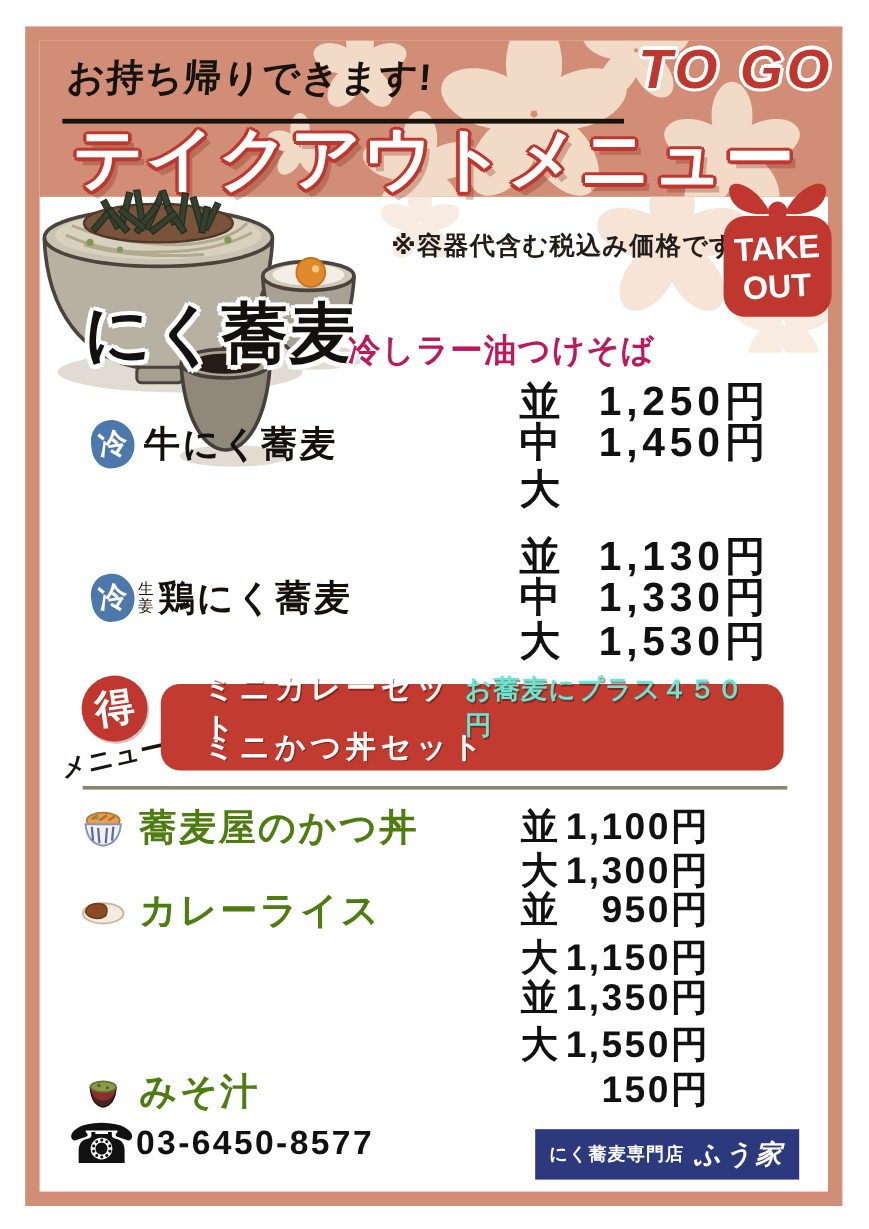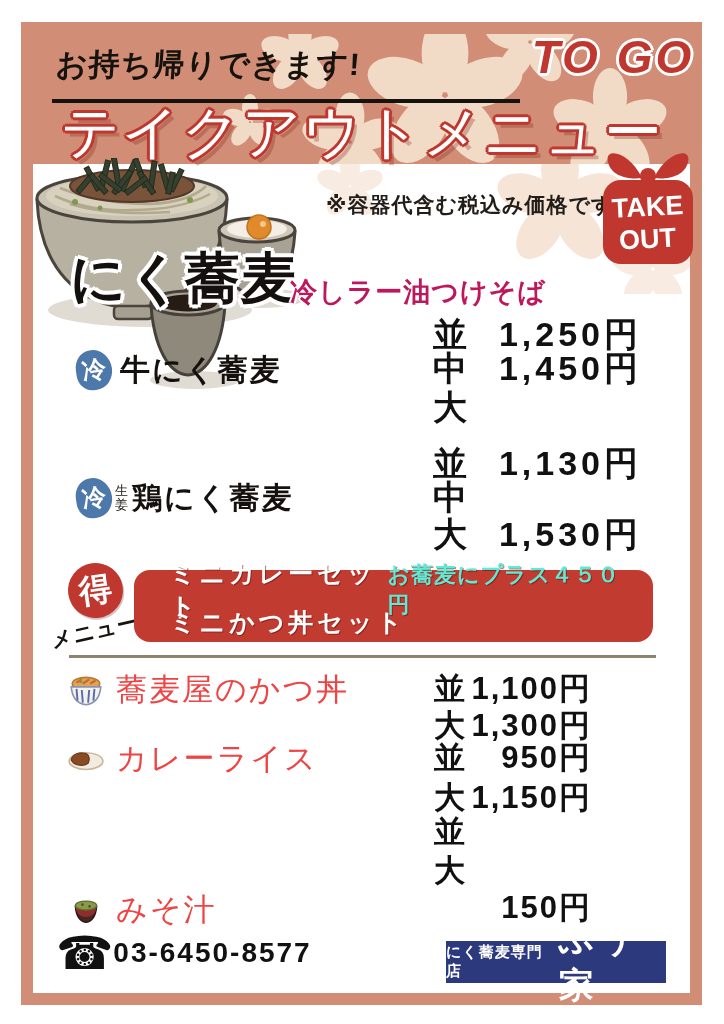--- a/index.html
+++ b/index.html
@@ -11,21 +11,21 @@
   .hdr-svg{position:absolute;left:33px;top:34px;width:657px;height:130px;}
   .sub-svg{position:absolute;left:33px;top:164px;width:657px;height:130px;}
   .tagline{position:absolute;left:56px;top:44px;font-size:31px;font-weight:bold;color:#16120e;
            letter-spacing:1px;transform:skewX(-4deg);}
   .underline{position:absolute;left:52px;top:99px;width:468px;height:4px;background:#16120e;}
   .togo{position:absolute;left:528px;top:30px;width:170px;text-align:center;
         font-size:46px;font-weight:bold;font-style:italic;color:#bf372e;letter-spacing:3px;
         text-shadow:-3px 0 0 #fff,3px 0 0 #fff,0 -3px 0 #fff,0 3px 0 #fff,
                     -2px -2px 0 #fff,2px -2px 0 #fff,-2px 2px 0 #fff,2px 2px 0 #fff;}
   .big-title{position:absolute;left:42px;top:94px;width:640px;text-align:center;
-        font-size:58px;font-weight:normal;color:#ffffff;letter-spacing:1px;white-space:nowrap;
+        font-size:58px;font-weight:bold;color:#ffffff;letter-spacing:1px;white-space:nowrap;
         text-shadow:-3px 0 0 #bf372e,3px 0 0 #bf372e,0 -3px 0 #bf372e,0 3px 0 #bf372e,
                     -2px -2px 0 #bf372e,2px -2px 0 #bf372e,-2px 2px 0 #bf372e,2px 2px 0 #bf372e,
                     5px 6px 0 rgba(130,40,30,.30);}
   .note{position:absolute;left:326px;top:191px;font-size:21px;font-weight:bold;color:#221d18;letter-spacing:1px;}
   .takeout{position:absolute;left:596px;top:148px;width:104px;height:122px;}
   .soba-art{position:absolute;left:30px;top:158px;width:300px;height:235px;}
   .sec-title{position:absolute;left:70px;top:242px;font-size:55px;font-weight:bold;color:#14100d;
         letter-spacing:1px;white-space:nowrap;
         text-shadow:-4px 0 0 #fff,4px 0 0 #fff,0 -4px 0 #fff,0 4px 0 #fff,
                     -3px -3px 0 #fff,3px -3px 0 #fff,-3px 3px 0 #fff,3px 3px 0 #fff;}
@@ -54,28 +54,28 @@
         padding:0;box-sizing:border-box;}
   .banner-row{display:flex;justify-content:space-between;align-items:center;height:32px;
         padding:0 30px 0 36px;}
   .banner-name{color:#fff;font-size:25px;font-weight:bold;letter-spacing:4px;
         text-shadow:1px 1px 0 rgba(80,15,10,.5);}
   .banner-price{color:#5eead4;font-size:22px;font-weight:bold;letter-spacing:1px;
         text-shadow:1px 1px 0 rgba(80,15,10,.5);}
   .divider{position:absolute;left:69px;top:655px;width:587px;height:3px;background:#8c8470;}
   .bitem{position:absolute;left:64px;display:flex;align-items:center;height:44px;}
   .bicon{width:44px;display:flex;justify-content:center;flex:0 0 auto;}
-  .bname{font-size:31px;font-weight:normal;letter-spacing:2px;margin-left:8px;white-space:nowrap;color:#ef4444;}
+  .bname{font-size:31px;font-weight:bold;letter-spacing:2px;margin-left:8px;white-space:nowrap;color:#4d7c0f;}
   .phone-row{position:absolute;left:56px;top:930px;display:flex;align-items:center;}
   .phone-icon{font-size:46px;line-height:1;color:#111;}
   .phone-num{font-size:28px;letter-spacing:2px;color:#111;font-weight:bold;}
   .shop{position:absolute;left:446px;top:941px;width:220px;height:42px;background:#2c3a7d;color:#fff;
         display:flex;align-items:center;justify-content:center;}
   .shop-prefix{font-size:15px;font-weight:bold;letter-spacing:1px;}
-  .shop-name{font-size:35px;font-weight:bold;letter-spacing:3px;margin-left:8px;}
+  .shop-name{font-size:22px;font-weight:bold;letter-spacing:3px;margin-left:8px;font-style:italic;}
 </style>
 </head>
 <body>
 
 <div class="page">
 
   <div class="frame"></div>
 
   <div class="header-band"></div>
 
@@ -196,20 +196,21 @@
     <span class="ginger">生姜</span>
     <span class="soba-name" style="margin-left:2px">鶏にく蕎麦</span>
   </div>
 
   <div class="pr g1" style="top:445px">
     <span class="sz">並</span>
     <span class="amt">1,130円</span>
   </div>
   <div class="pr g1" style="top:479px">
     <span class="sz">中</span>
+    <span class="amt">1,330円</span>
   </div>
   <div class="pr g1" style="top:516px">
     <span class="sz">大</span>
     <span class="amt">1,530円</span>
   </div>
 
   <div class="deal-circle">得</div>
   <div class="deal-label">メニュー</div>
 
   <div class="banner">
@@ -258,23 +259,25 @@
     <span class="sz">並</span>
     <span class="amt">950円</span>
   </div>
   <div class="pr g2" style="top:780px">
     <span class="sz">大</span>
     <span class="amt">1,150円</span>
   </div>
 
   <div class="pr g2" style="top:814px">
     <span class="sz">並</span>
+    <span class="amt">1,350円</span>
   </div>
   <div class="pr g2" style="top:853px">
     <span class="sz">大</span>
+    <span class="amt">1,550円</span>
   </div>
 
   <div class="bitem" style="top:888px">
     <span class="bicon">
       <svg width="32" height="32" viewBox="0 0 36 32">
         <path d="M6,12 C7,24 12,29 18,30 C24,29 29,24 30,12 Z" fill="#4a2420" stroke="#2a1310" stroke-width="1.5"></path>
         <path d="M6,12 C7,19 10,23 18,24 C26,23 29,19 30,12 Z" fill="#8c2f2c"></path>
         <ellipse cx="18" cy="11" rx="12" ry="5" fill="#8a9a4a" stroke="#5f7030" stroke-width="1.5"></ellipse>
         <circle cx="14" cy="10" r="1.5" fill="#4c5a28"></circle>
         <circle cx="22" cy="12" r="1.5" fill="#4c5a28"></circle>

